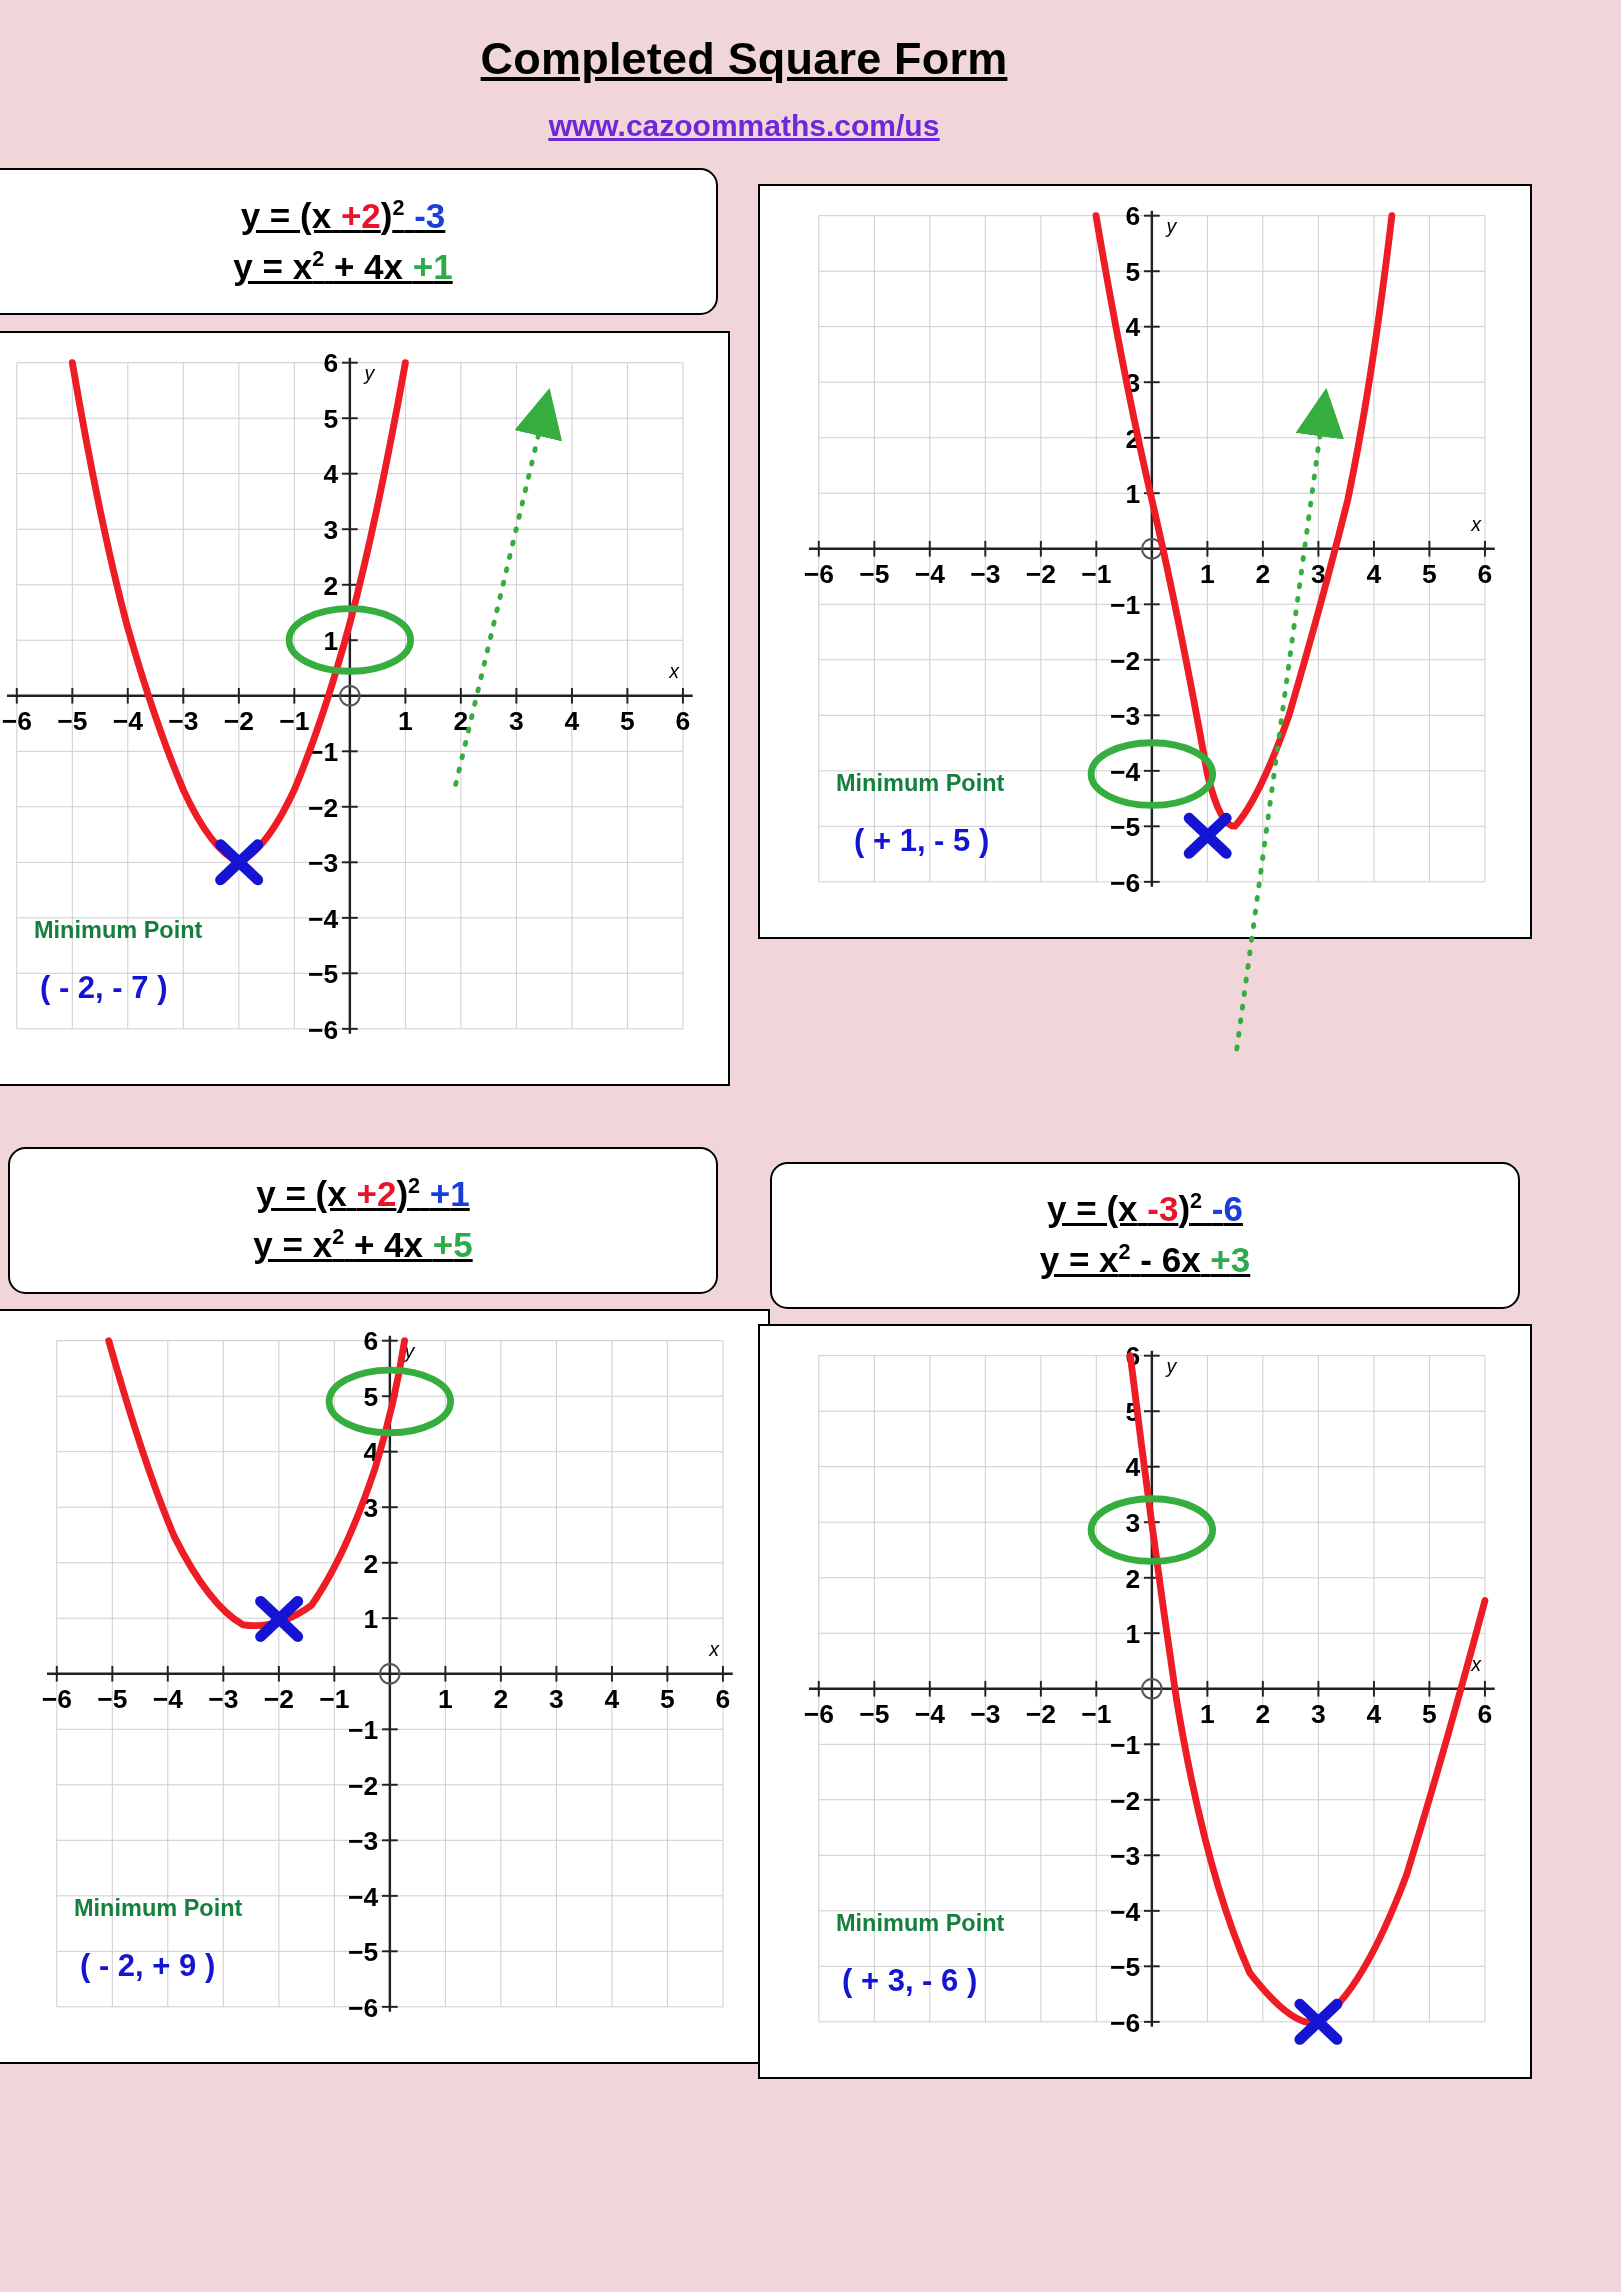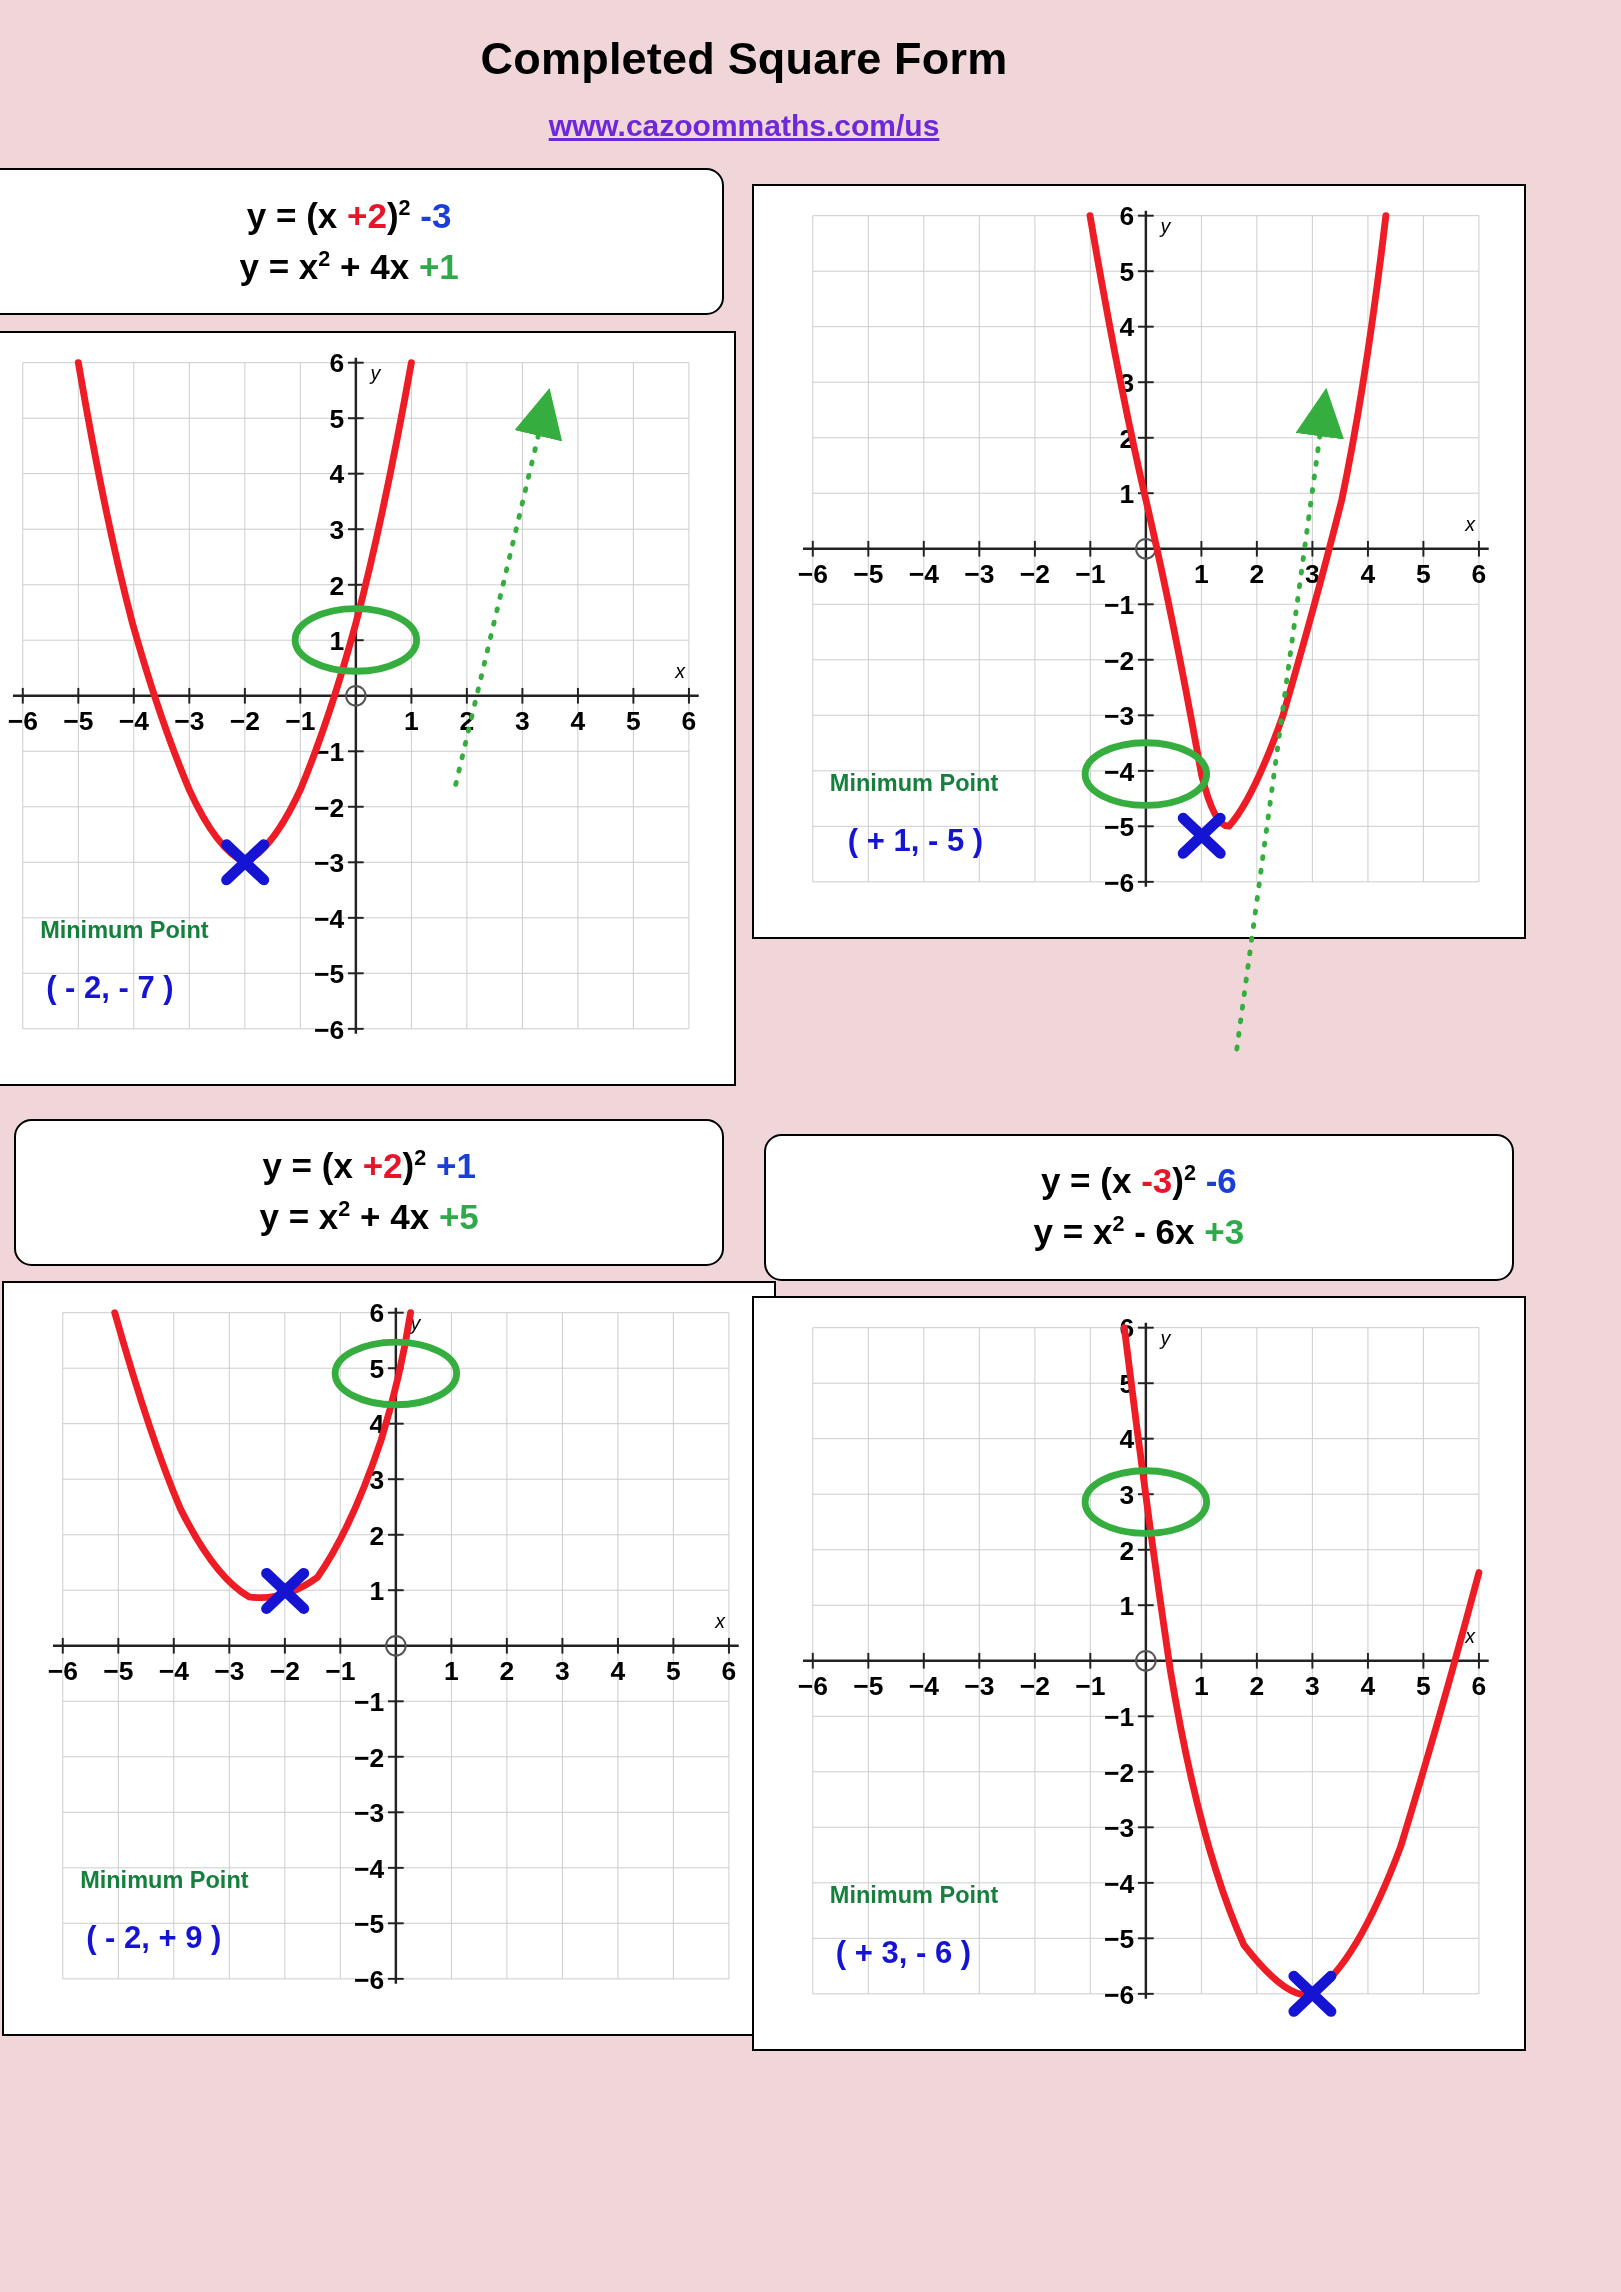--- a/index.html
+++ b/index.html
@@ -13,20 +13,21 @@
     font-family: "Liberation Sans", sans-serif;
     position: relative;
     overflow: hidden;
   }
   .page {
     width: 1488px;
     height: 2293px;
     position: relative;
     box-sizing: border-box;
     padding: 0 39px;
+    text-decoration: underline;
   }
   .title {
     text-align: center;
     font-size: 45px;
     font-weight: bold;
     color: #000;
     padding-top: 33px;
     letter-spacing: 0.2px;
   }
   .subtitle {
@@ -38,20 +39,21 @@
     text-decoration: underline;
   }
   .grid {
     margin-top: 25.5px;
     display: grid;
     grid-template-columns: 774px 774px;
     grid-template-rows: auto auto;
     column-gap: 15.7px;
     row-gap: 0px;
     justify-content: center;
+    gap: 28px;
   }
   .cell {
     position: relative;
   }
   .eqbox {
     background: #ffffff;
     border: 2px solid #000;
     border-radius: 17.6px;
     height: 147px;
     box-sizing: border-box;

